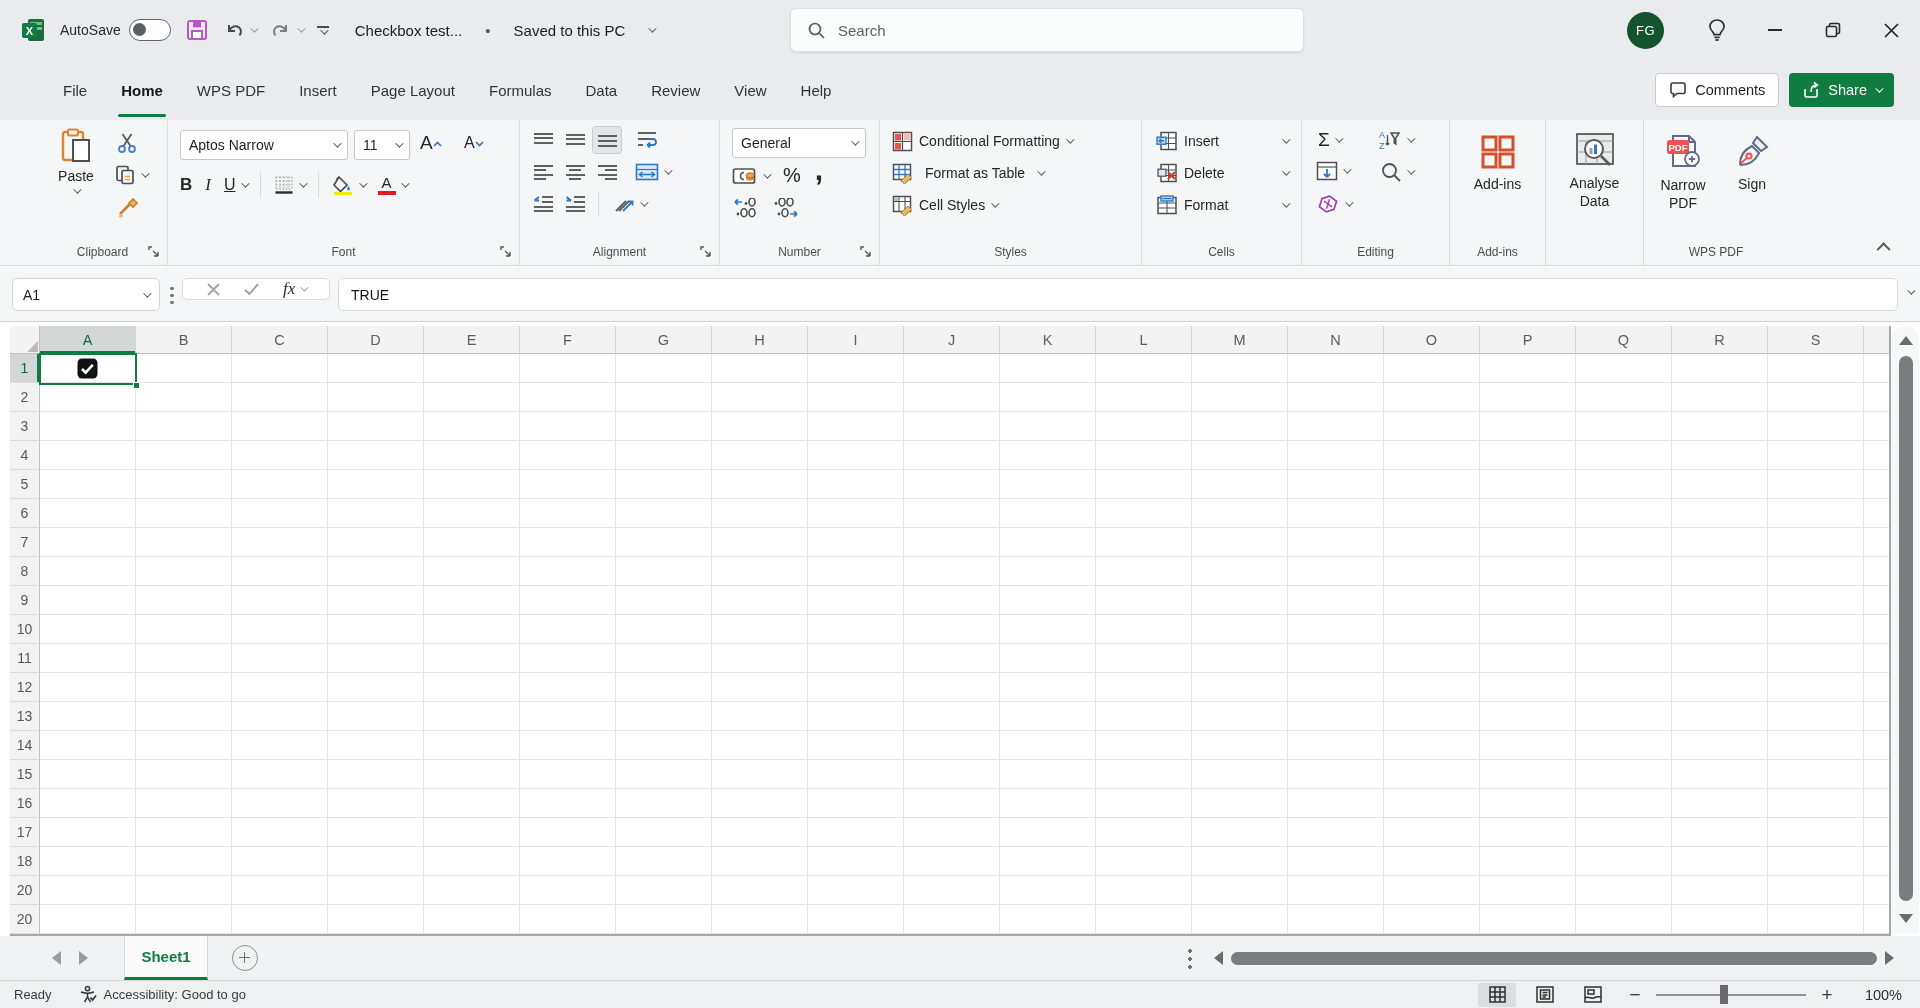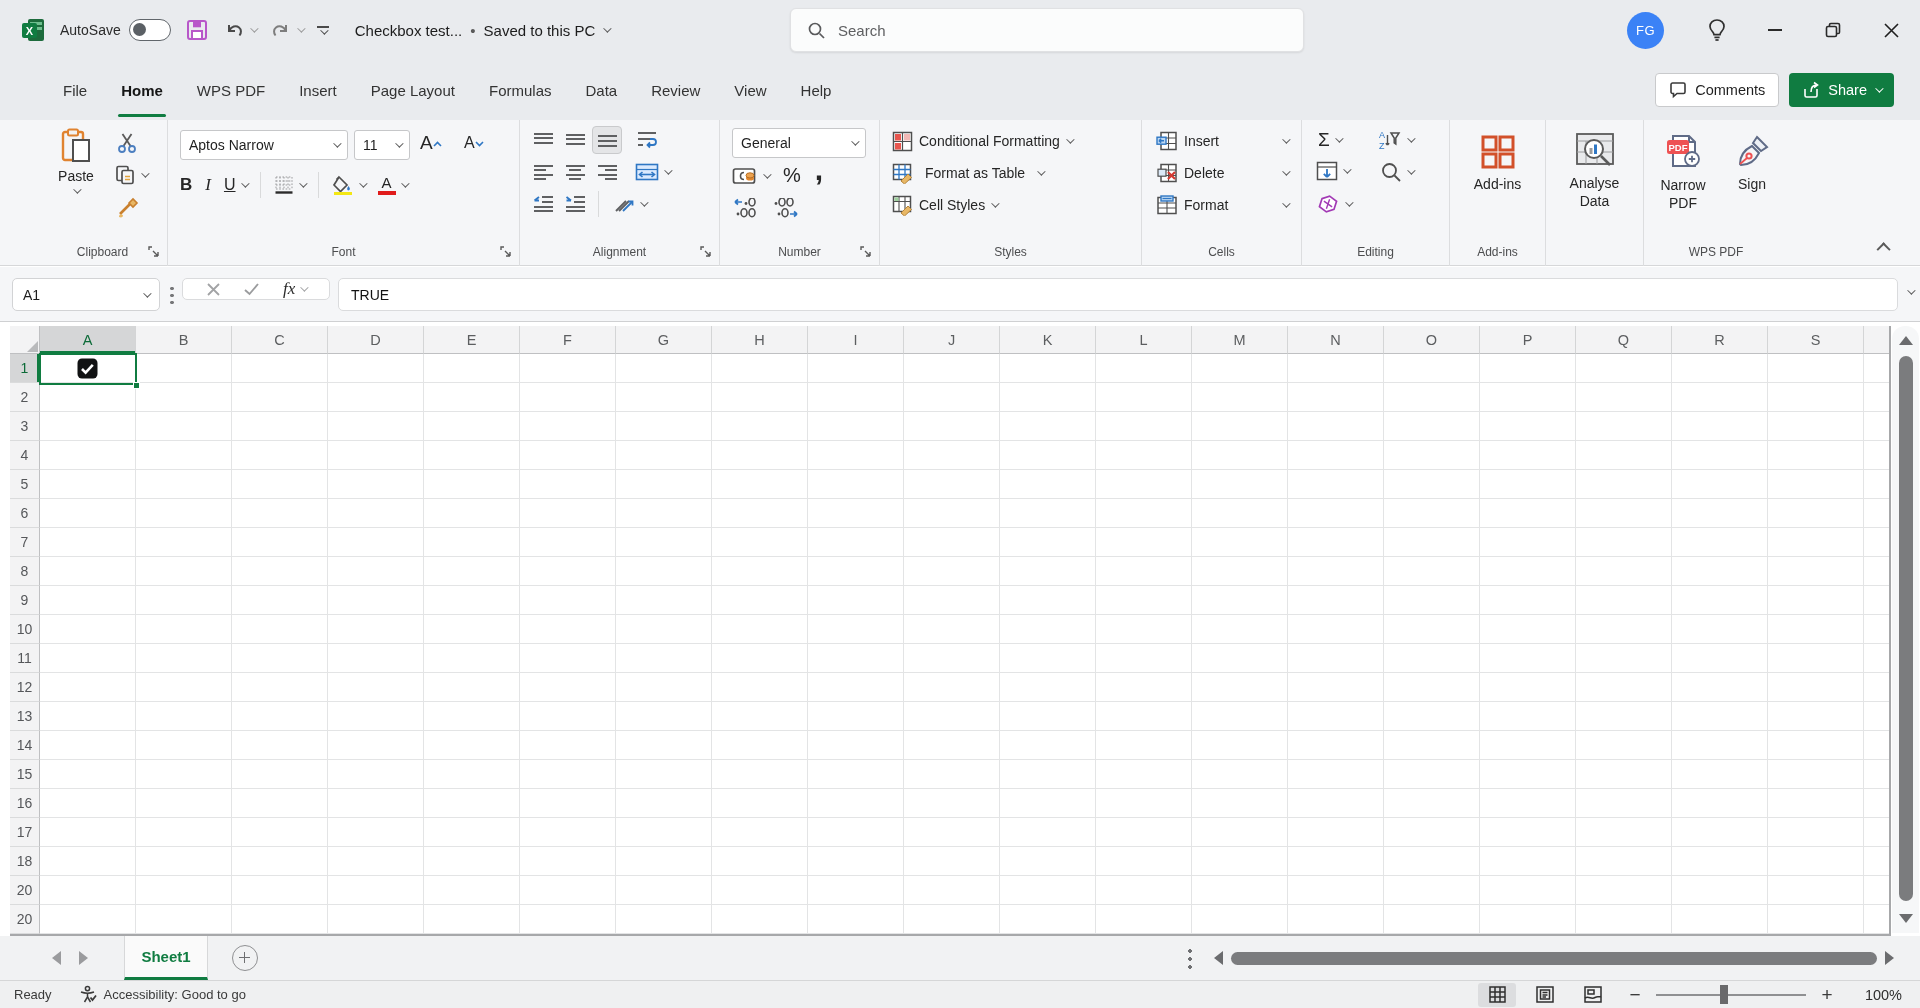--- a/index.html
+++ b/index.html
@@ -24,25 +24,25 @@
   .combo { background:#fff; border:1px solid #c6c7c9; border-radius:3px; display:flex; align-items:center; padding:0 8px; font-size:14px; color:#1f1f1f; height:30px; }
   .combo .chv { margin-left:auto; }
   svg { display:block; }
 
   
   #titlebar .row { display:flex; align-items:center; height:60px; }
   .qat { display:flex; align-items:center; gap:14px; padding-left:20px; }
   .autosave { display:flex; align-items:center; gap:8px; font-size:14px; color:#2b2b2b; }
   .toggle { width:42px; height:22px; border:1.5px solid #61666b; border-radius:12px; background:#fff; position:relative; }
   .toggle .knob { position:absolute; left:3px; top:2.8px; width:13px; height:13px; border-radius:50%; background:#5b6065; }
-  .title-group { display:flex; align-items:center; gap:8px; font-size:15px; color:#1c1c1c; margin-left:26px; white-space:nowrap; }
+  .title-group { display:flex; align-items:center; gap:23px; font-size:15px; color:#1c1c1c; margin-left:26px; white-space:nowrap; }
   .search-box { position:absolute; left:790px; top:8px; width:514px; height:44px; background:#fbfcfc; border:1px solid #e0e1e3; border-radius:6px; box-shadow:0 1px 2px rgba(0,0,0,.09); display:flex; align-items:center; padding-left:16px; gap:12px; }
   .search-box span { color:#5e5f61; font-size:15px; }
   .tb-right { position:absolute; right:0; top:0; height:60px; display:flex; align-items:center; }
-  .avatar { width:37px; height:37px; border-radius:50%; background:#3b82f6; color:#fff; font-size:13px; display:flex; align-items:center; justify-content:center; letter-spacing:.5px; }
+  .avatar { width:37px; height:37px; border-radius:50%; background:#14532d; color:#fff; font-size:13px; display:flex; align-items:center; justify-content:center; letter-spacing:.5px; }
   .winbtn { width:58px; height:60px; display:flex; align-items:center; justify-content:center; }
 
   
   #menubar { display:flex; align-items:center; padding-left:46px; }
   .menu-tab { position:relative; padding:0 17px; font-size:15px; color:#333; height:60px; display:flex; align-items:center; }
   .menu-tab.active { font-weight:700; color:#161616; }
   .menu-tab.active::after { content:""; position:absolute; left:14px; right:14px; bottom:3px; height:3.5px; border-radius:2px; background:#107C41; }
   .mb-right { margin-left:auto; display:flex; align-items:center; gap:10px; padding-right:26px; }
   .btn-comments { display:flex; align-items:center; gap:8px; background:#fff; border:1px solid #c9cacc; border-radius:4px; height:34px; padding:0 13px; font-size:14.5px; color:#1f1f1f; }
   .btn-share { display:flex; align-items:center; gap:8px; background:#107C41; border-radius:4px; height:34px; padding:0 13px; font-size:14.5px; color:#fff; }

